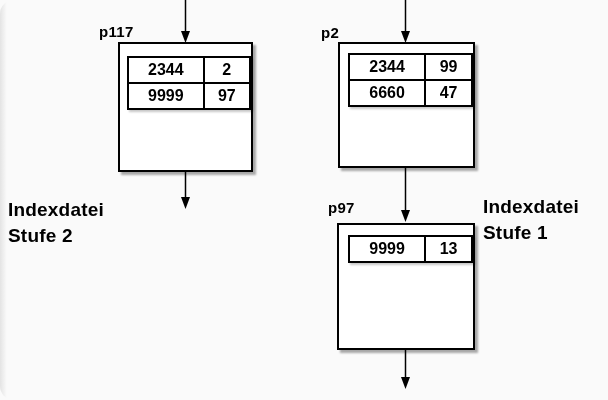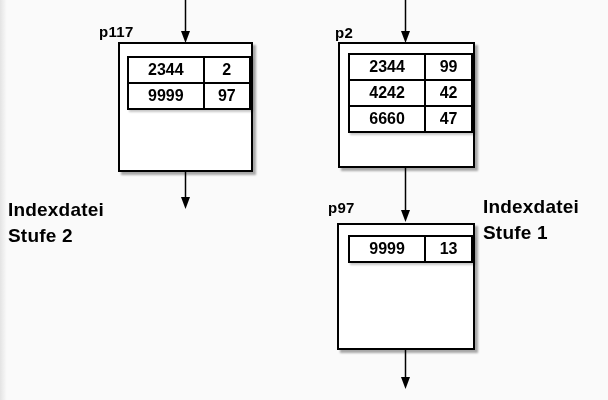--- a/index.html
+++ b/index.html
@@ -10,20 +10,21 @@
   html,body{margin:0;padding:0;}
   body{
     font-family:"Liberation Sans","DejaVu Sans",sans-serif;
     background:var(--background);
   }
   .canvas{
     position:relative;
     width:608px;height:400px;
     background:var(--background);
     overflow:hidden;
+    border-radius:14px;
   }
   .edge-shade{
     position:absolute;left:0;top:0;bottom:0;width:8px;
     background:linear-gradient(to right, rgba(0,0,0,0.09), rgba(0,0,0,0) 85%);
     pointer-events:none;
   }
   .arrows{
     position:absolute;left:0;top:0;width:608px;height:400px;
   }
   .arrows line{stroke:var(--ink);stroke-width:1.5;}
@@ -102,31 +103,27 @@
         <td class="cell-ref">2</td>
       </tr>
       <tr>
         <td class="cell-key">9999</td>
         <td class="cell-ref">97</td>
       </tr>
     </tbody>
       </table>
   </div>
 
-  <div class="node-label" style="left:335px;top:24px;">p2</div>
+  <div class="node-label" style="left:321px;top:24px;">p2</div>
   <div class="box" style="left:338px;top:42px;width:137px;height:126px;">
     <table class="page-table" style="margin:9px 0 0 8px;">
       <tbody>
           <tr>
         <td class="cell-key">2344</td>
         <td class="cell-ref">99</td>
-      </tr>
-      <tr>
-        <td class="cell-key">4242</td>
-        <td class="cell-ref">42</td>
       </tr>
       <tr>
         <td class="cell-key">6660</td>
         <td class="cell-ref">47</td>
       </tr>
     </tbody>
       </table>
   </div>
 
   <div class="node-label" style="left:328px;top:199px;">p97</div>

